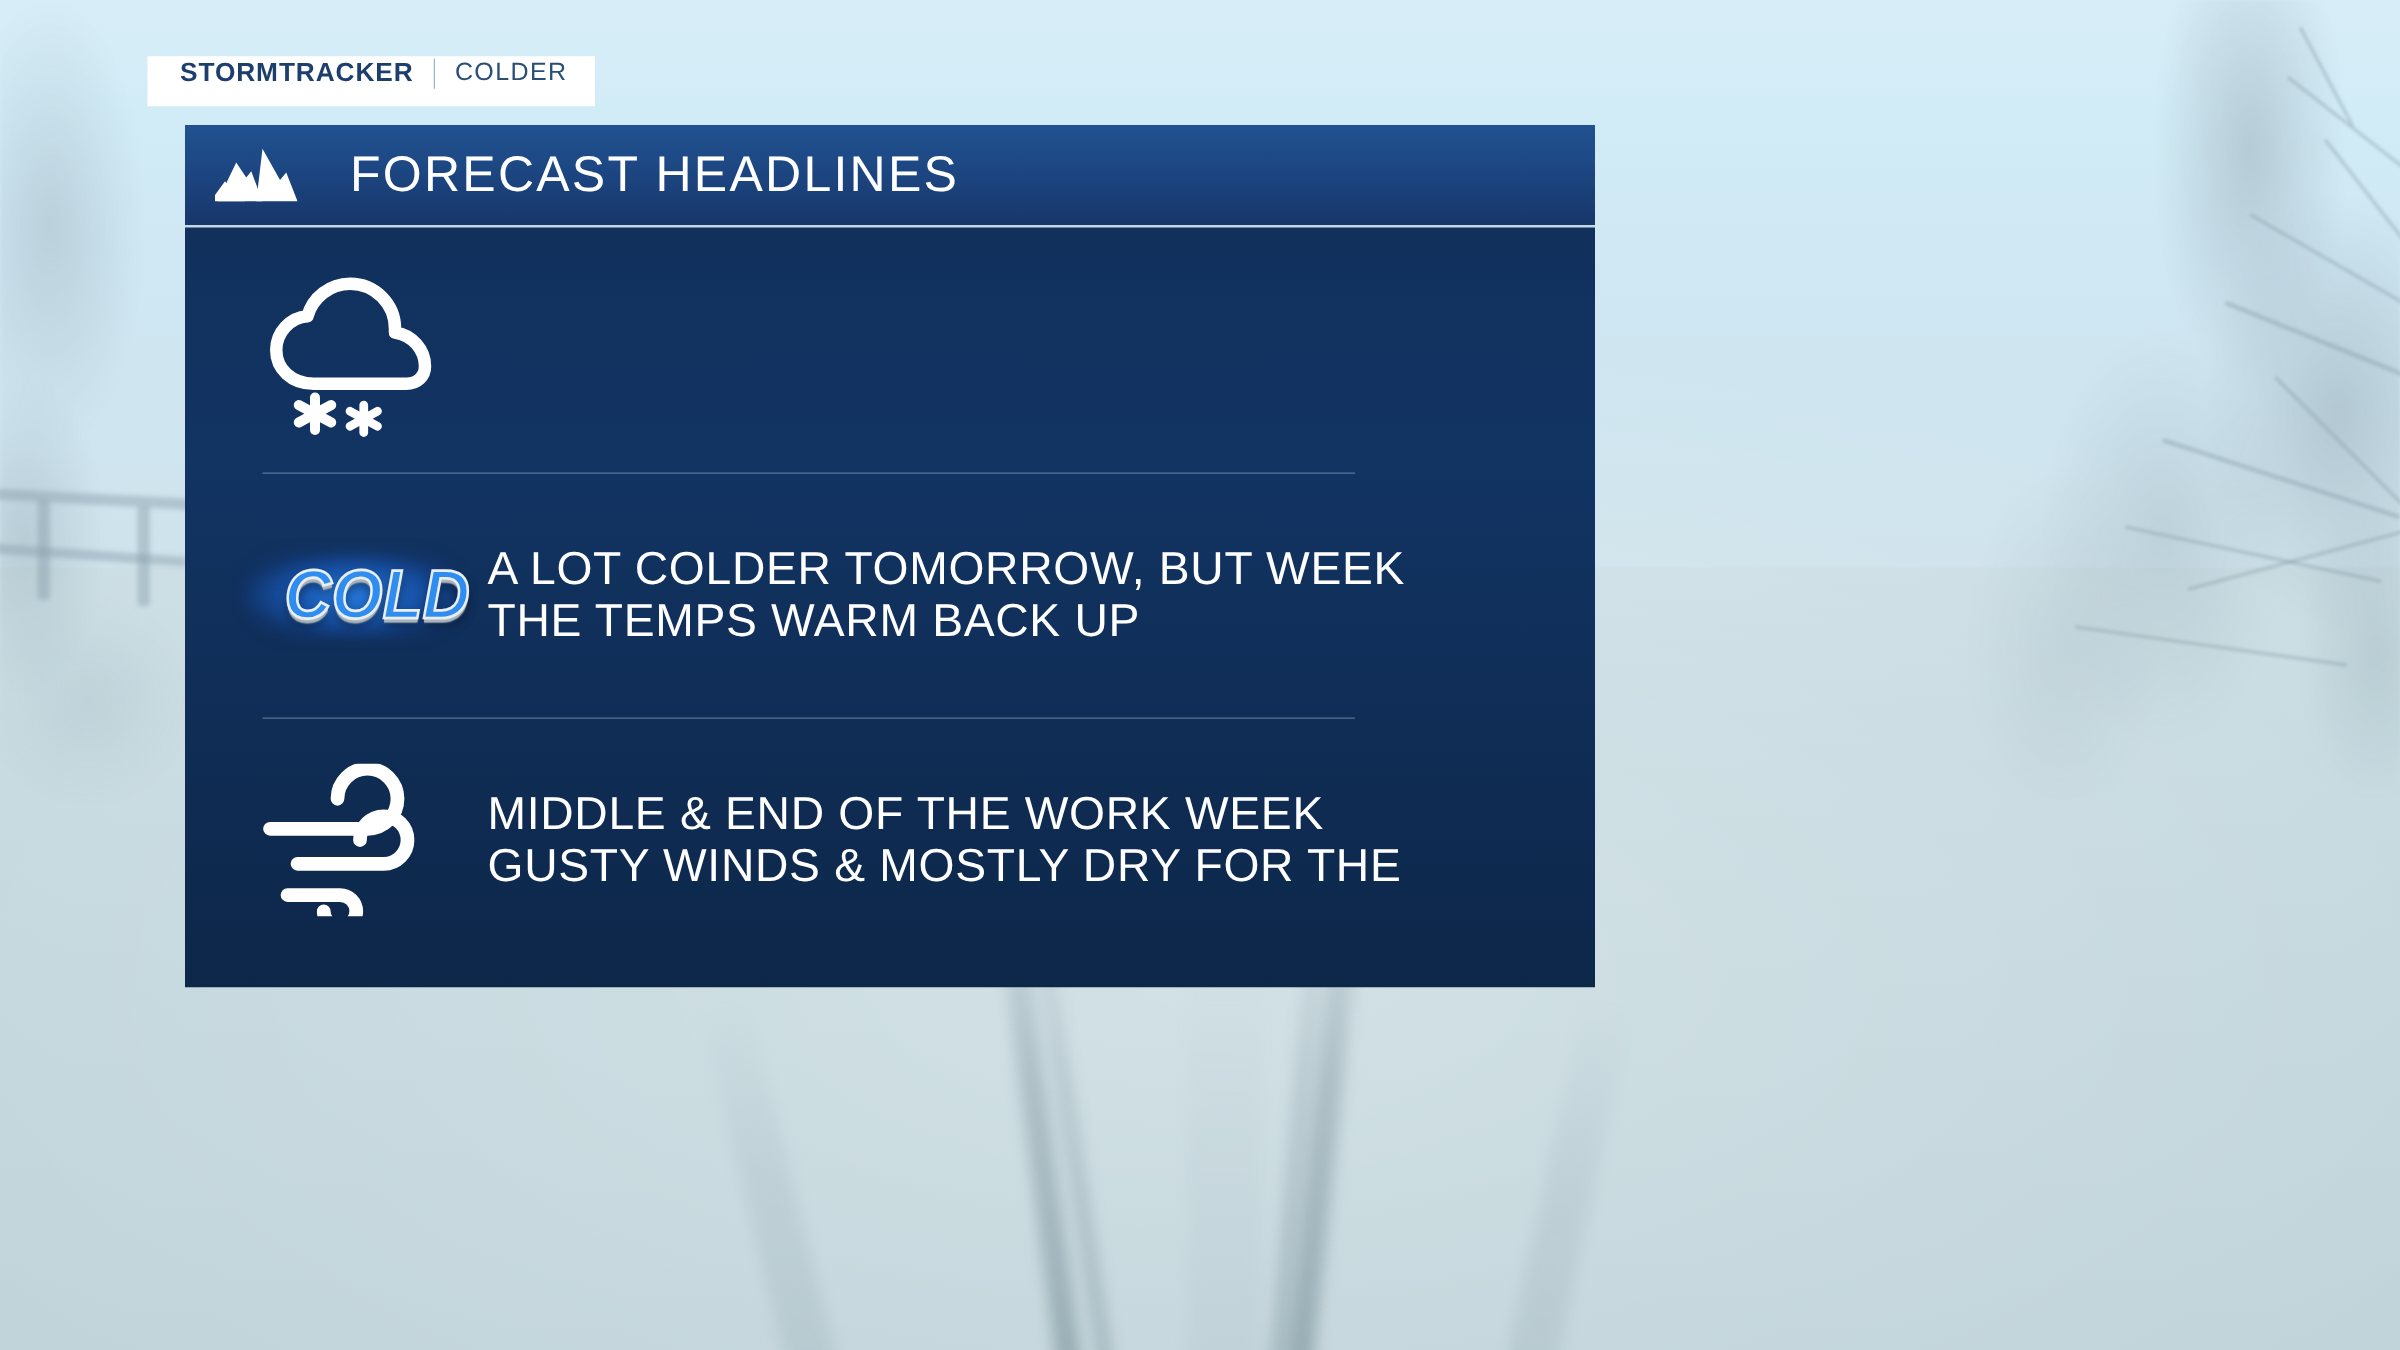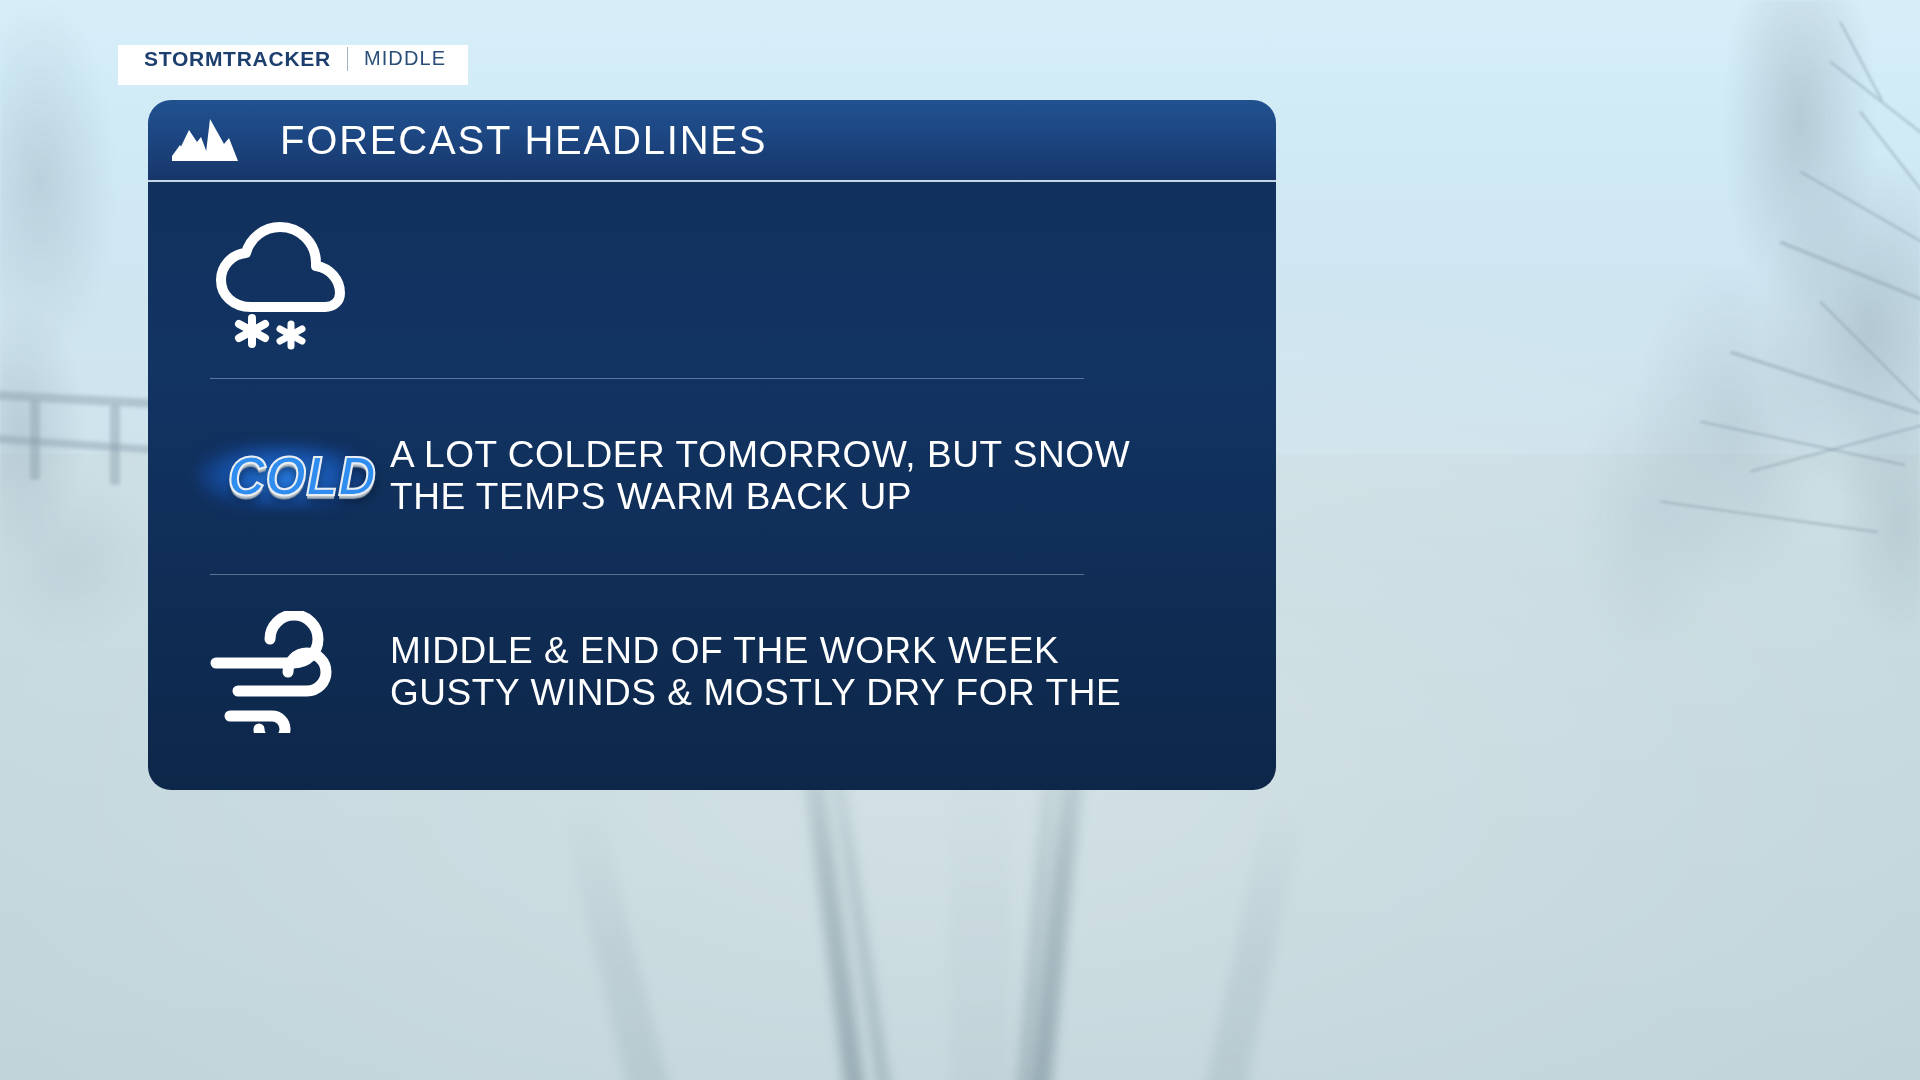--- a/index.html
+++ b/index.html
@@ -146,21 +146,20 @@
 
   
   .card {
     position: absolute;
     left: 148px;
     top: 100px;
     width: 1128px;
     height: 690px;
     z-index: 4;
     overflow: hidden;
-    border-radius: 23px;
   }
 
   .card-header {
     height: 82px;
     background: linear-gradient(180deg, #1d4a86 0%, #1b4480 38%, #193b६e 100%);
     background: linear-gradient(180deg, #20528f 0%, #1d4884 40%, #17366a 100%);
     display: flex;
     align-items: center;
     padding-left: 24px;
     box-sizing: border-box;
@@ -293,21 +292,21 @@
       <div class="rail" style="left:30px;  top:400px; width:10px;  height:80px;"></div>
       <div class="rail" style="left:110px; top:405px; width:10px;  height:80px;"></div>
     </div>
 
     <div class="bg-vign"></div>
   </div>
 
   <div class="brand-tab">
     <span class="brand-main">STORMTRACKER</span>
     <span class="brand-sep"></span>
-    <span class="brand-sub">MIDDLE</span>
+    <span class="brand-sub">COLDER</span>
   </div>
 
   <div class="card">
 
     <div class="card-header">
       <svg class="mtn-icon" viewBox="0 0 66 48">
         <path fill="#ffffff" d="M38 3 L52 28 L57 22 L66 45 L33 45 Z"></path>
         <path fill="#ffffff" d="M17 14 L25 26 L29 21 L38 45 L2 45 Z"></path>
         <path fill="#ffffff" d="M0 40 L8 29 L13 36 L18 31 L24 45 L0 45 Z"></path>
       </svg>
@@ -337,21 +336,21 @@
       <div class="hl-div div1"></div>
 
       <div class="hl-row">
         <div class="hl-icon">
           <div class="cold-wrap">
             <div class="cold-glow"></div>
             <div class="cold-text">COLD</div>
           </div>
         </div>
         <div class="hl-text">
-          <span class="ln">A LOT COLDER TOMORROW, BUT SNOW</span>
+          <span class="ln">A LOT COLDER TOMORROW, BUT WEEK</span>
           <span class="ln">THE TEMPS WARM BACK UP</span>
         </div>
       </div>
 
       <div class="hl-div div2"></div>
 
       <div class="hl-row">
         <div class="hl-icon">
           <svg width="150" height="122" viewBox="0 0 150 122">
             <g fill="none" stroke="#ffffff" stroke-width="11" stroke-linecap="round">

